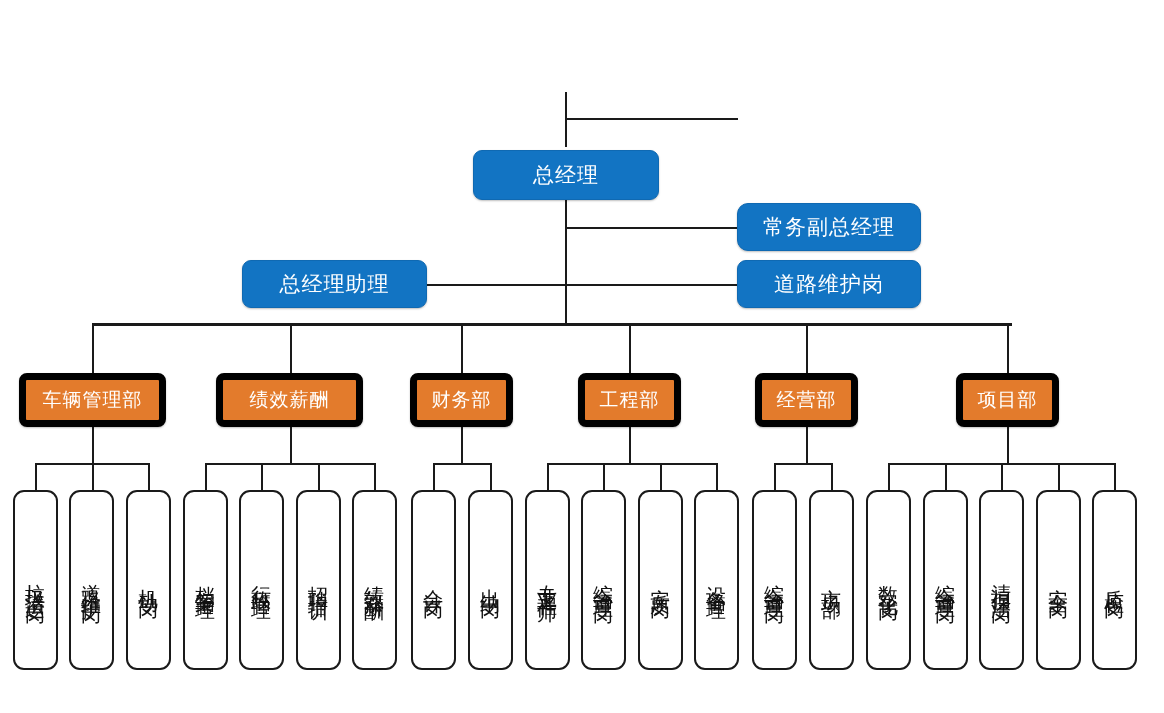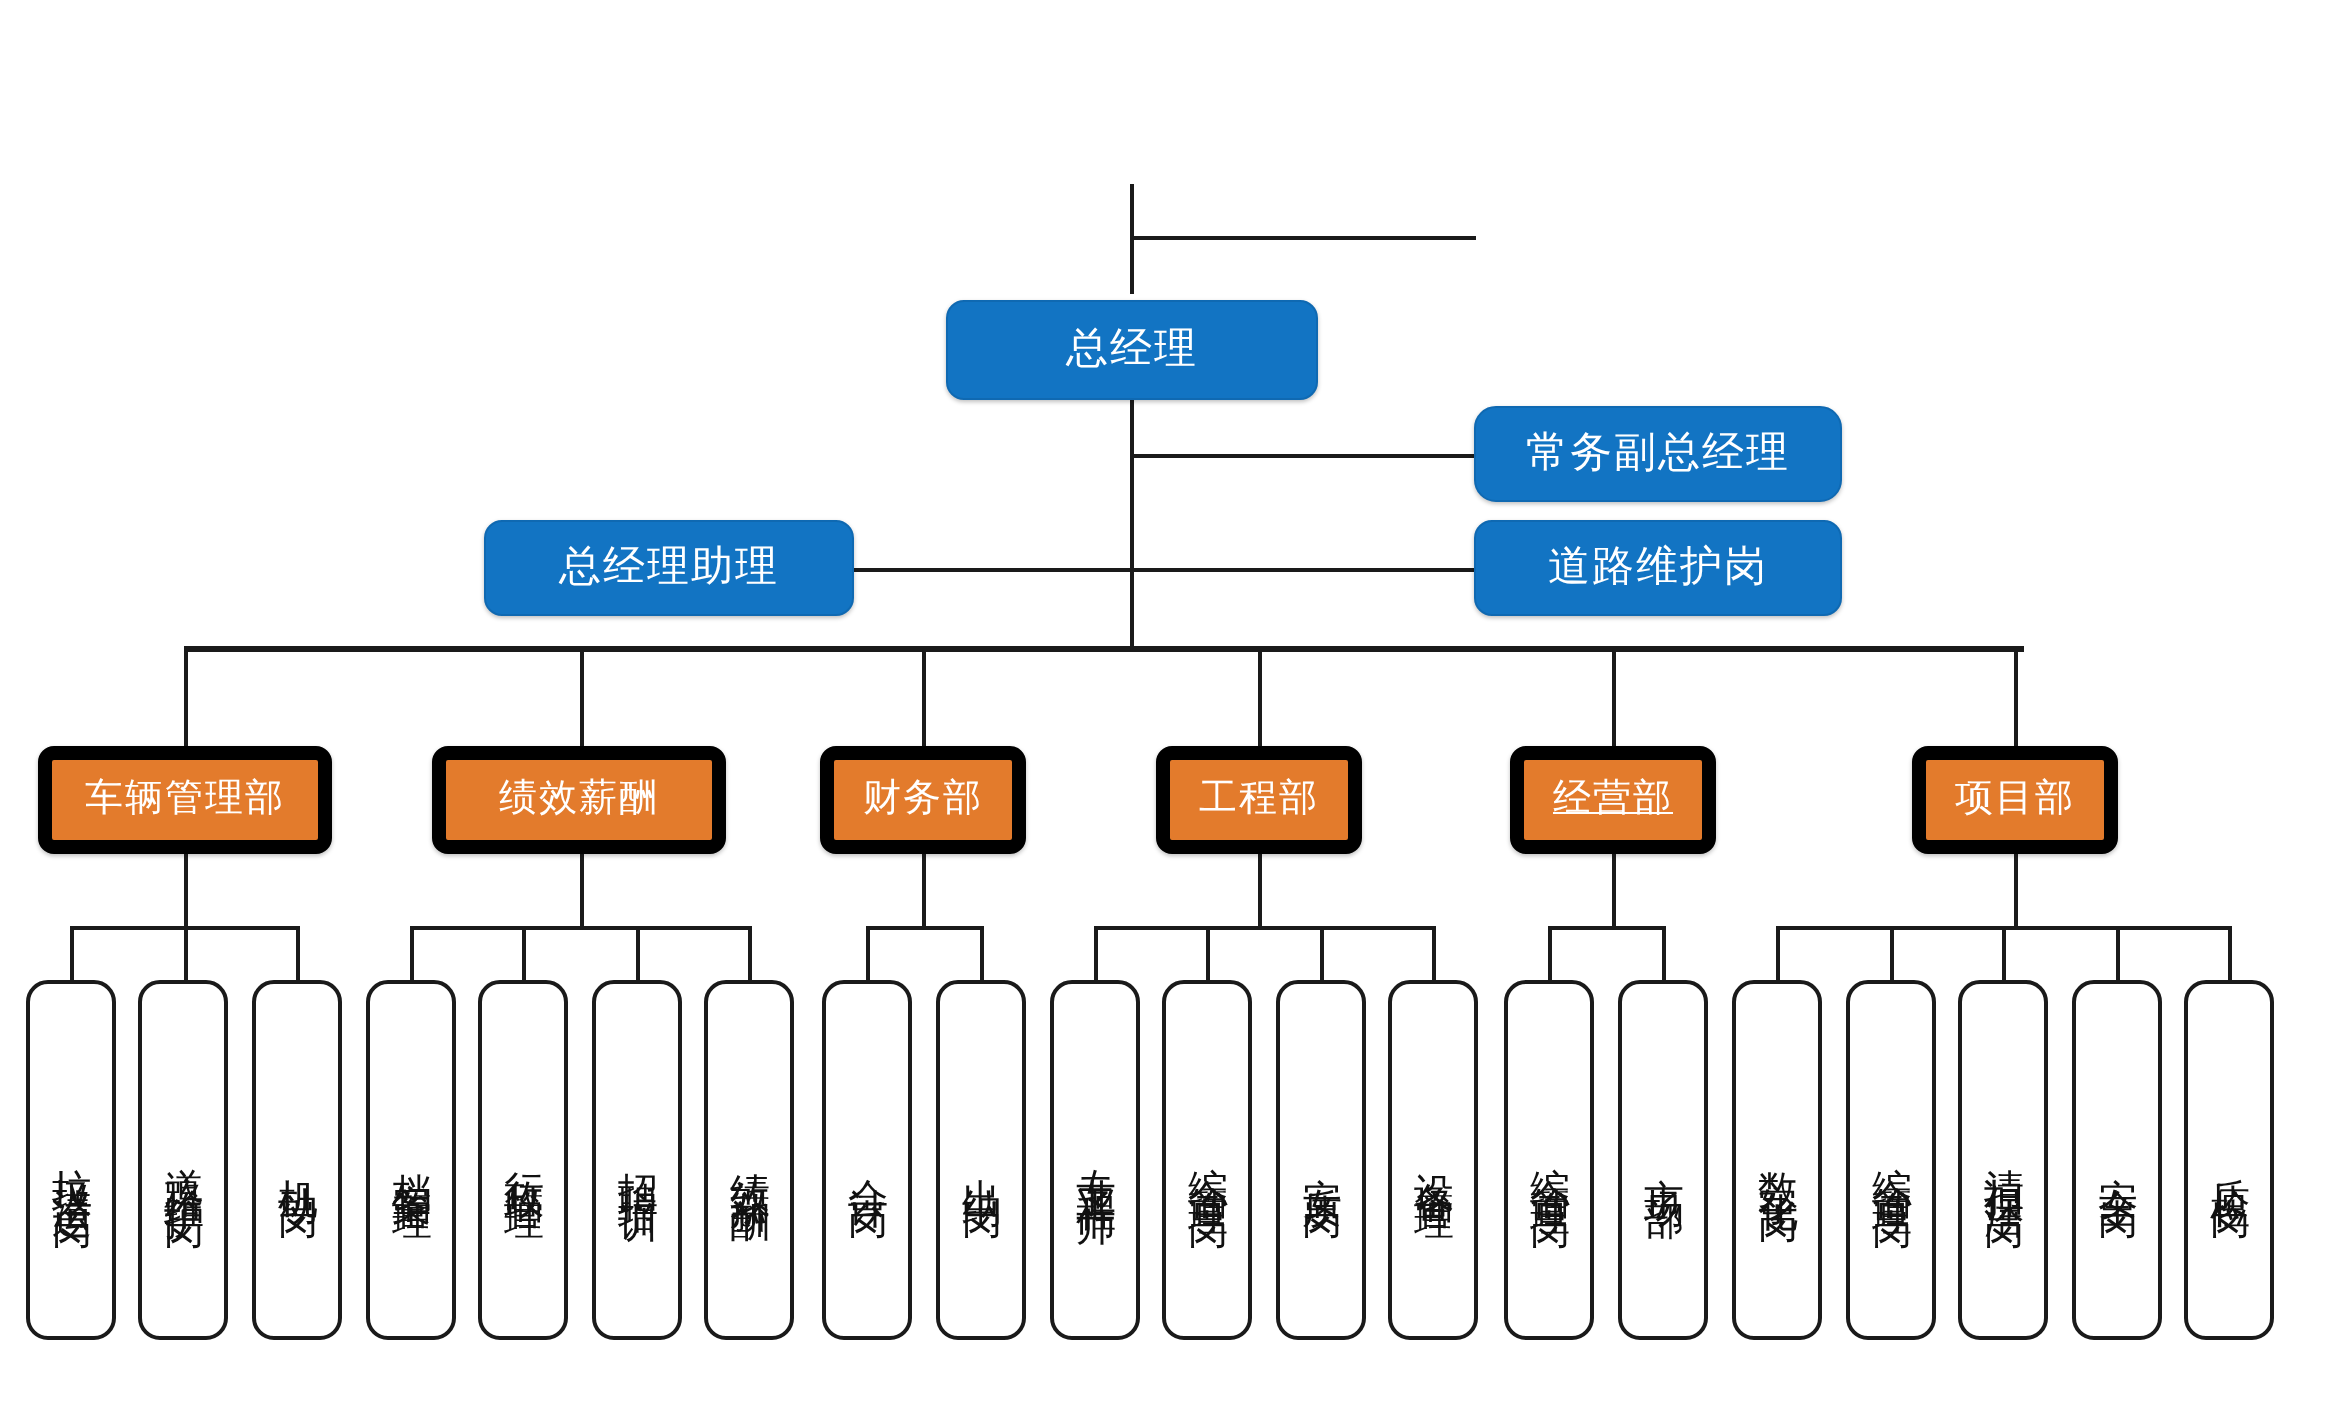--- a/index.html
+++ b/index.html
@@ -152,21 +152,21 @@
   <div class="node blue" style="left:242px;top:260px;width:185px;height:48px;">总经理助理</div>
 
   <div class="node orange" style="left:19px;top:373px;width:147px;height:54px;">车辆管理部</div>
 
   <div class="node orange" style="left:216px;top:373px;width:147px;height:54px;">绩效薪酬</div>
 
   <div class="node orange" style="left:578px;top:373px;width:103px;height:54px;">工程部</div>
 
   <div class="node orange" style="left:410px;top:373px;width:103px;height:54px;">财务部</div>
 
-  <div class="node orange" style="left:755px;top:373px;width:103px;height:54px;text-decoration:underline;">经营部</div>
+  <div class="node orange" style="left:755px;top:373px;width:103px;height:54px;">经营部</div>
 
   <div class="node orange" style="left:956px;top:373px;width:103px;height:54px;text-align:center;">项目部</div>
 
   <div class="leaf" style="left:13px;top:490px;width:45px;height:180px;">
     <span class="vtext">垃圾清运岗</span>
   </div>
   <div class="leaf" style="left:69px;top:490px;width:45px;height:180px;">
     <span class="vtext">道路维护岗</span>
   </div>
   <div class="leaf" style="left:126px;top:490px;width:45px;height:180px;">

